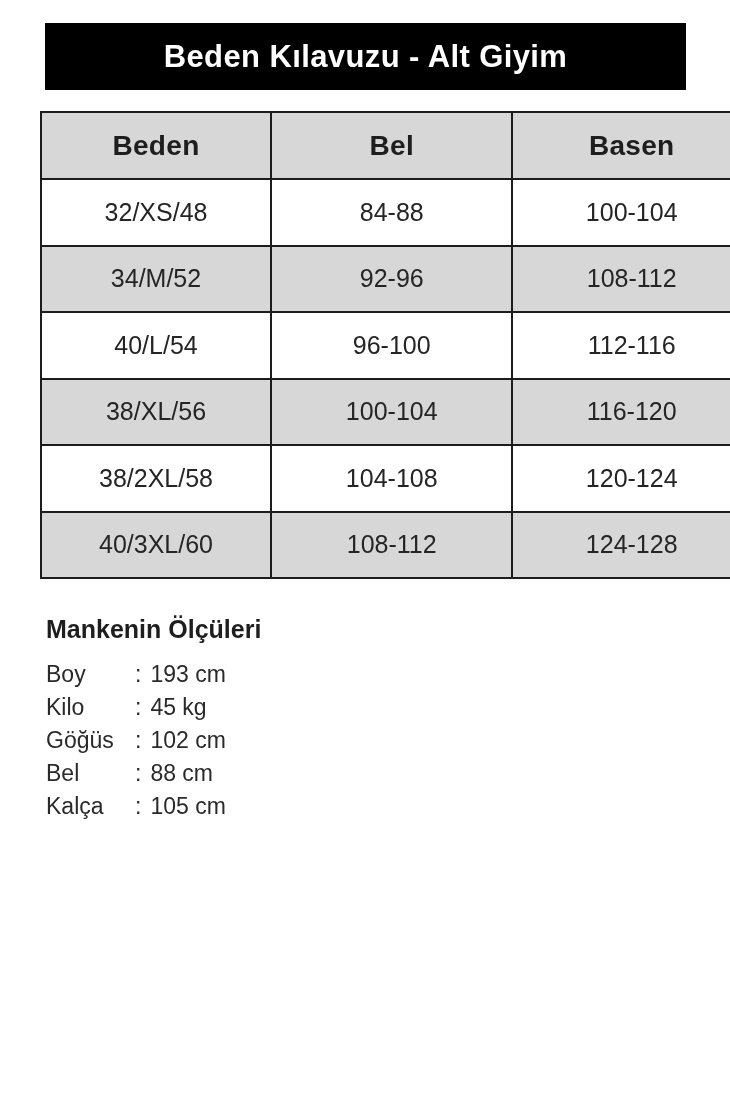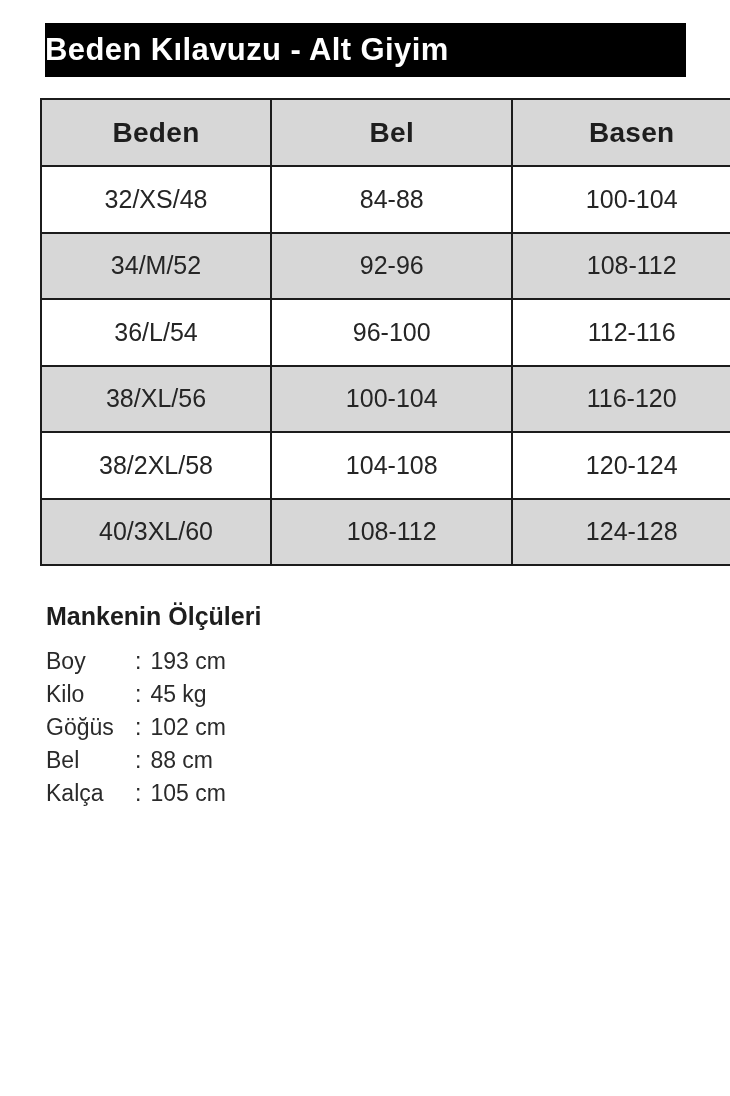--- a/index.html
+++ b/index.html
@@ -10,25 +10,25 @@
   body {
     width: 730px;
     height: 1096px;
     font-family: "Liberation Sans", "DejaVu Sans", sans-serif;
     color: #222222;
     overflow: hidden;
   }
   .title-bar {
     margin: 23px 15px 0 45px;
     width: 641px;
-    height: 54px;
+    height: 67px;
     background: #000000;
     display: flex;
     align-items: center;
-    justify-content: flex-start;
+    justify-content: center;
   }
   .title-bar h1 {
     margin: 0;
     color: #ffffff;
     font-size: 31px;
     font-weight: bold;
     letter-spacing: 0.4px;
     white-space: nowrap;
   }
   table.size-table {
@@ -119,21 +119,21 @@
         <td>32/XS/48</td>
         <td>84-88</td>
         <td>100-104</td>
       </tr>
       <tr>
         <td>34/M/52</td>
         <td>92-96</td>
         <td>108-112</td>
       </tr>
       <tr>
-        <td>36/L/54</td>
+        <td>40/L/54</td>
         <td>96-100</td>
         <td>112-116</td>
       </tr>
       <tr>
         <td>38/XL/56</td>
         <td>100-104</td>
         <td>116-120</td>
       </tr>
       <tr>
         <td>38/2XL/58</td>

